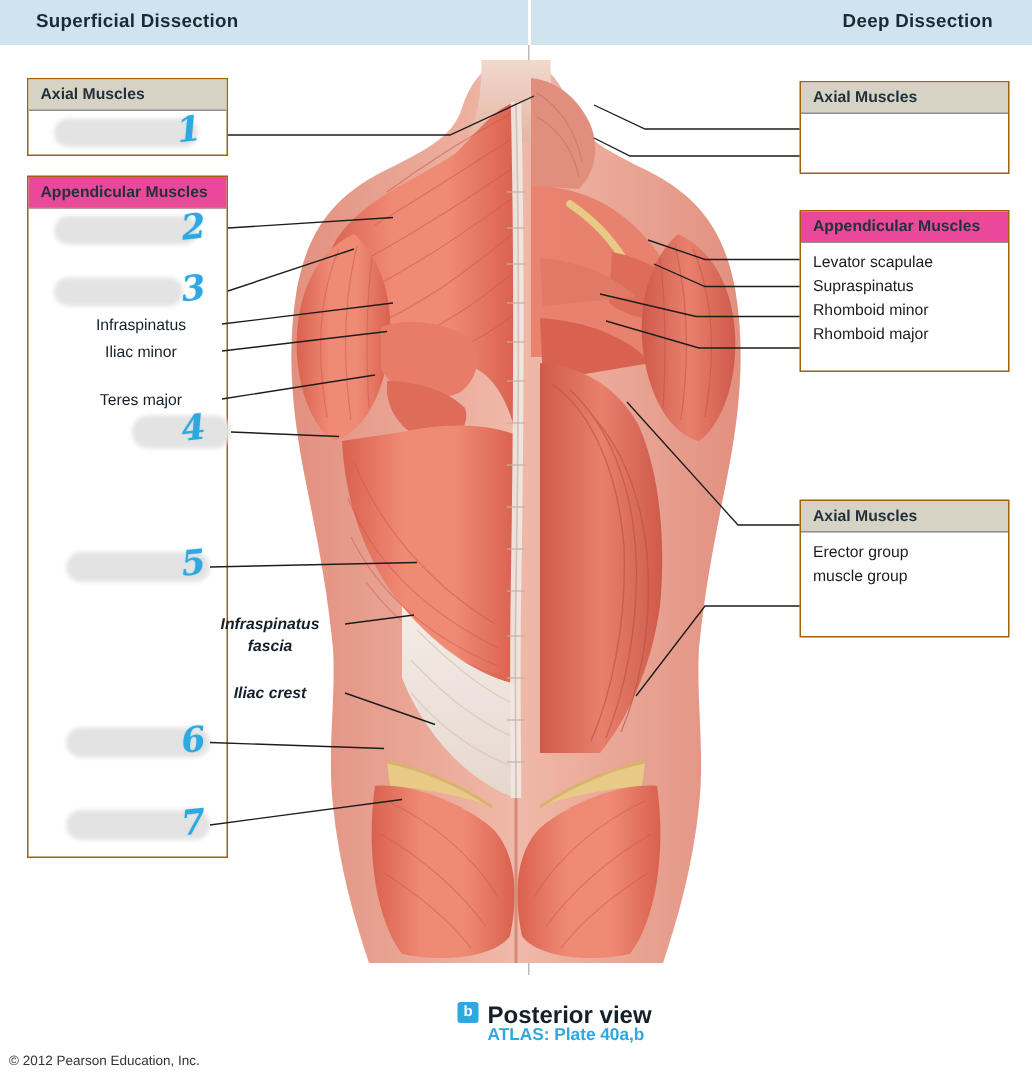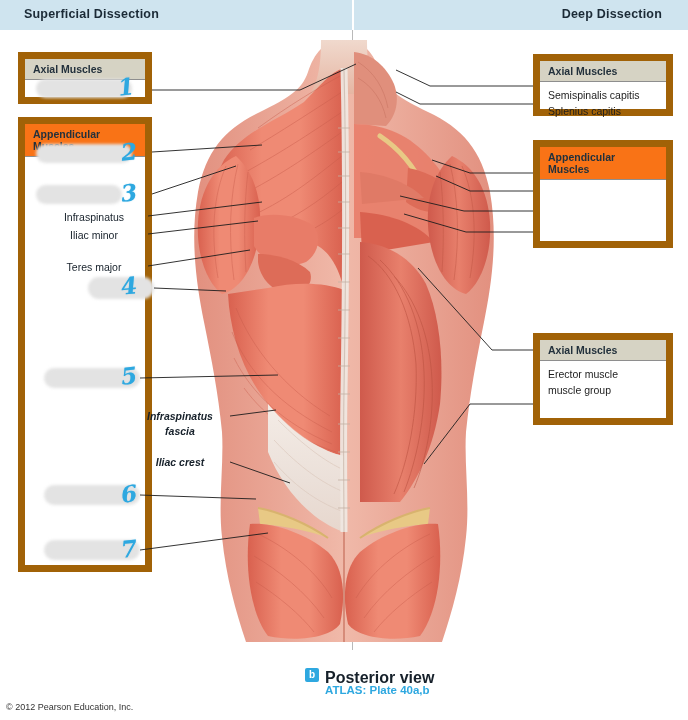--- a/index.html
+++ b/index.html
@@ -55,33 +55,33 @@
   .illustration {
     position: absolute;
     left: 118px; top: 32px;
     width: 452px; height: 620px;
   }
 
   
   .panel {
     position: absolute;
     background: #ffffff;
-    border: 7px solid #a16207;
+    border: 1px solid #a16207;
     box-sizing: border-box;
   }
   .panel-head {
     font-size: 10.5px;
     font-weight: bold;
     color: #23313c;
     padding: 4px 8px 4px 8px;
     border-bottom: 1px solid #8e8e8e;
     box-sizing: border-box;
   }
   .panel-head.axial { background: #d6d3c4; }
-  .panel-head.appendicular { background: #f97316; }
+  .panel-head.appendicular { background: #ec4899; }
   .panel-body {
     padding: 5px 8px 6px 8px;
   }
   .panel-item {
     font-size: 10.5px;
     color: #1d1d1d;
     line-height: 16px;
     white-space: nowrap;
   }
 
@@ -375,34 +375,36 @@
   <div class="hand-num" style="left:121px; top:138px;">2</div>
   <div class="hand-num" style="left:121px; top:179px;">3</div>
   <div class="hand-num" style="left:121px; top:272px;">4</div>
   <div class="hand-num" style="left:121px; top:362px;">5</div>
   <div class="hand-num" style="left:121px; top:480px;">6</div>
   <div class="hand-num" style="left:121px; top:535px;">7</div>
   <div class="hand-num" style="left:542px; top:388px;">8</div>
 
   <div class="panel" style="left:533px; top:54px; width:140px; height:62px;">
     <div class="panel-head axial">Axial Muscles</div>
-    <div class="panel-body">
-      <div class="panel-item">Semispinalis capitis</div>
-      <div class="panel-item">Splenius capitis</div>
-    </div>
   </div>
 
   <div class="panel" style="left:533px; top:140px; width:140px; height:108px;">
     <div class="panel-head appendicular">Appendicular Muscles</div>
+    <div class="panel-body">
+      <div class="panel-item">Levator scapulae</div>
+      <div class="panel-item">Supraspinatus</div>
+      <div class="panel-item">Rhomboid minor</div>
+      <div class="panel-item">Rhomboid major</div>
+    </div>
   </div>
 
   <div class="panel" style="left:533px; top:333px; width:140px; height:92px;">
     <div class="panel-head axial">Axial Muscles</div>
     <div class="panel-body">
-      <div class="panel-item">Erector muscle</div>
+      <div class="panel-item">Erector group</div>
       <div class="panel-item">muscle group</div>
     </div>
   </div>
 
   <div class="fig-label right-align" style="left:42px; top:211px; width:104px;">Infraspinatus</div>
   <div class="fig-label right-align" style="left:42px; top:229px; width:104px;">Iliac minor</div>
   <div class="fig-label right-align" style="left:42px; top:261px; width:104px;">Teres major</div>
   <div class="fig-label italic right-align" style="left:130px; top:410px; width:100px;">Infraspinatus</div>
   <div class="fig-label italic right-align" style="left:130px; top:425px; width:100px;">fascia</div>
   <div class="fig-label italic right-align" style="left:130px; top:456px; width:100px;">Iliac crest</div>

